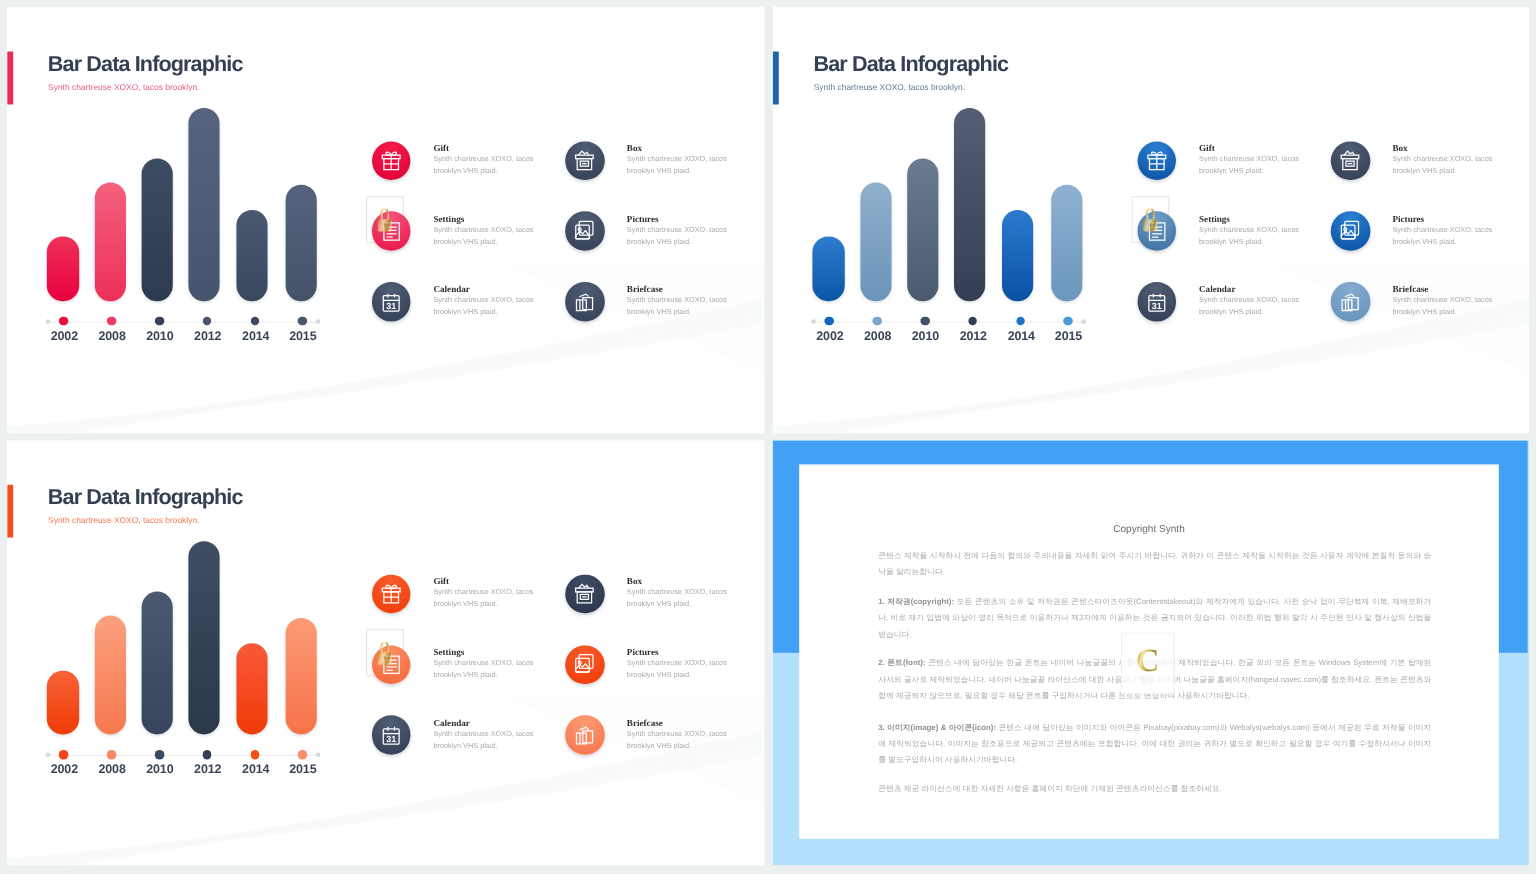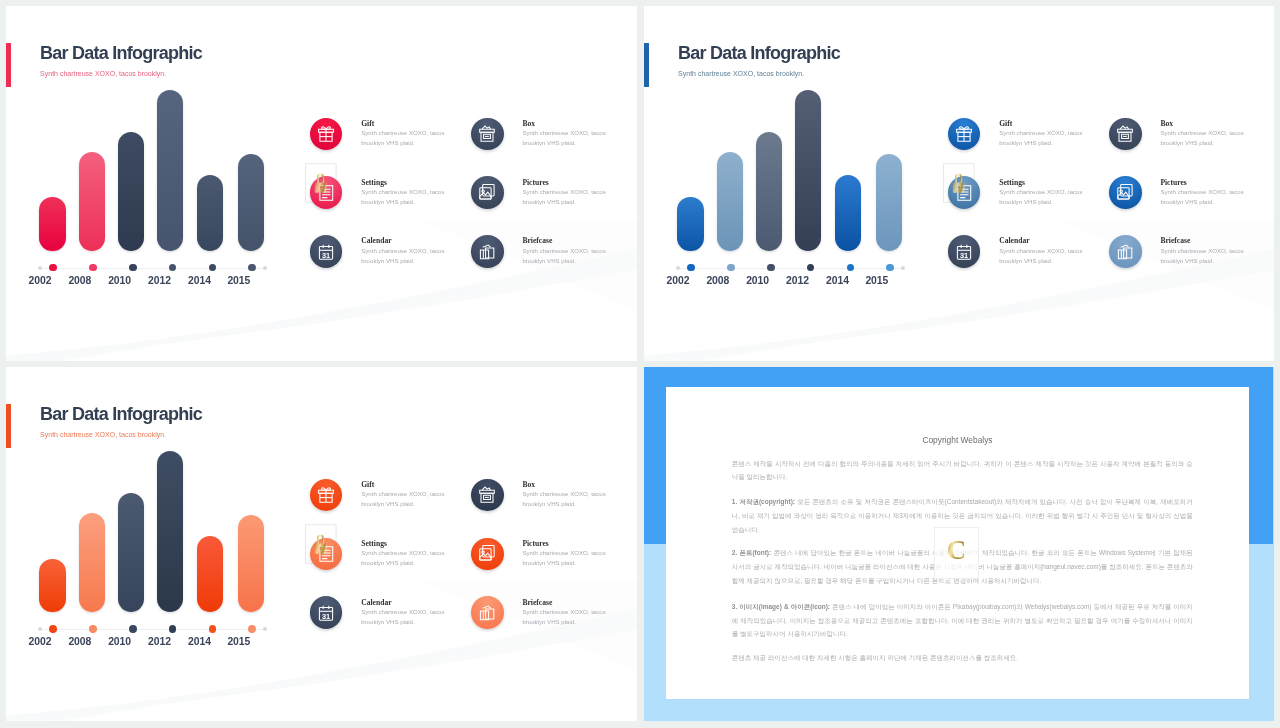--- a/index.html
+++ b/index.html
@@ -22,21 +22,21 @@
          letter-spacing:-0.74px;color:#333f52;white-space:nowrap;}
   .subtitle{position:absolute;left:34.1px;top:63.5px;font-size:7px;white-space:nowrap;}
 
   .chart{position:absolute;left:33px;top:83px;width:240px;height:200px;}
   .bar{position:absolute;bottom:37.9px;width:26.2px;border-radius:13.1px;
        box-shadow:0 1.2px 2.4px rgba(40,45,60,.17);}
   .axisline{position:absolute;left:0px;top:178.6px;width:226px;height:1px;background:#edeef0;}
   .dot{position:absolute;top:174.7px;width:7.8px;height:7.8px;border-radius:50%;}
   .enddot{position:absolute;top:176.6px;width:4px;height:4px;border-radius:50%;background:#d7dadd;}
   .xlab{position:absolute;top:185.7px;font-size:10.4px;font-weight:bold;color:#3b455a;
-        width:50px;text-align:left;letter-spacing:-0.1px;}
+        width:50px;text-align:center;letter-spacing:-0.1px;}
 
   .items{position:absolute;left:303.8px;top:111.5px;width:320px;height:160px;}
   .wmark{position:absolute;left:-4.4px;top:-13.3px;width:31.6px;height:40px;pointer-events:none;}
   .item{position:absolute;width:166px;height:56px;}
   .icw{position:absolute;left:0;top:0;width:32.6px;height:32.6px;border-radius:50%;
         box-shadow:0 1.4px 3px rgba(40,45,60,.22);}
   .icw svg{position:absolute;left:6.3px;top:6.3px;}
   .ilab{position:absolute;left:51.4px;top:1.2px;font-size:7.6px;font-weight:bold;color:#2f3033;
         font-family:"Liberation Serif",serif;letter-spacing:0px;}
   .idesc{position:absolute;left:51.4px;top:10.5px;font-size:6.1px;color:#a6abb0;line-height:9.9px;width:88px;}
@@ -513,21 +513,21 @@
             </svg>
           </div>
           <div class="ilab">Briefcase</div>
           <div class="idesc">Synth chartreuse XOXO, tacos brooklyn VHS plaid.</div>
         </div>
       </div>
     </div>
   <div class="slide" id="s4">
     <div class="bluebg"></div>
     <div class="paper">
-      <div class="cpsub">Copyright Webalys</div>
+      <div class="cpsub">Copyright Synth</div>
       <div class="cppara" style="top:69.8px">콘텐스 제작을 시작하시 전에 다음의 합의와 주의내용을 자세히 읽어 주시기 바랍니다. 귀하가 이 콘텐스 제작을 시작하는 것은 사용자 계약에 본질적 동의와 승낙을 알리는합니다.</div>
       <div class="cppara" style="top:108.5px"><b>1. 저작권(copyright):</b><span> 모든 콘텐츠의 소유 및 저작권은 콘텐스타이즈아웃(Contentstakeout)와 제작자에게 있습니다. 사전 승낙 없이 무단복제 이복, 재배포하거나, 비로 재기 입법에 와상이 영리 목적으로 이용하거나 제3자에게 이용하는 것은 금지되어 있습니다. 이러한 위법 행위 발각 시 주인된 민사 및 형사상의 신법을 받습니다.</span></div>
       <div class="cppara" style="top:159.6px"><b>2. 폰트(font):</b><span> 콘텐스 내에 담아있는 한글 폰트는 네이버 나눔글꼴의 서통에 따라하여 제작되었습니다. 한글 외의 모든 폰트는 Windows System에 기본 탑재된 사서의 글사로 제작되었습니다. 네이버 나눔글꼴 라이선스에 대한 사용은 사항은 네이버 나눔글꼴 홈페이지(hangeul.navec.com)를 참조하세요. 폰트는 콘텐츠와 함께 제공되지 않으므로, 필요할 경우 해당 폰트를 구입하시거나 다른 폰트로 변경하여 사용하시기바랍니다.</span></div>
       <div class="cppara" style="top:213.3px"><b>3. 이미지(image) &amp; 아이콘(icon):</b><span> 콘텐스 내에 담아있는 이미지와 아이콘은 Pixabay(pixabay.com)와 Webalys(webalys.com) 등에서 제공된 무료 저작물 이미지에 제작되었습니다. 이미지는 참조용으로 제공되고 콘텐츠에는 포함합니다. 이에 대한 권리는 귀하가 별도로 확인하고 필요할 경우 여기를 수정하셔서나 이미지를 별도구입하시어 사용하시기바랍니다.</span></div>
       <div class="cppara" style="top:264.3px">콘텐츠 제공 라이선스에 대한 자세한 사항은 홈페이지 하단에 기재된 콘텐츠라이선스를 참조하세요.</div>
       <div class="cmark">
         <svg width="46" height="52" viewBox="0 0 46 52">
           <rect x="0.5" y="0.5" width="44" height="51" fill="#ffffff" fill-opacity="0.74" stroke="#eeeeee" stroke-width="1"></rect>
           <defs>
             <linearGradient id="gold1" x1="0" y1="0" x2="1" y2="0.4">

